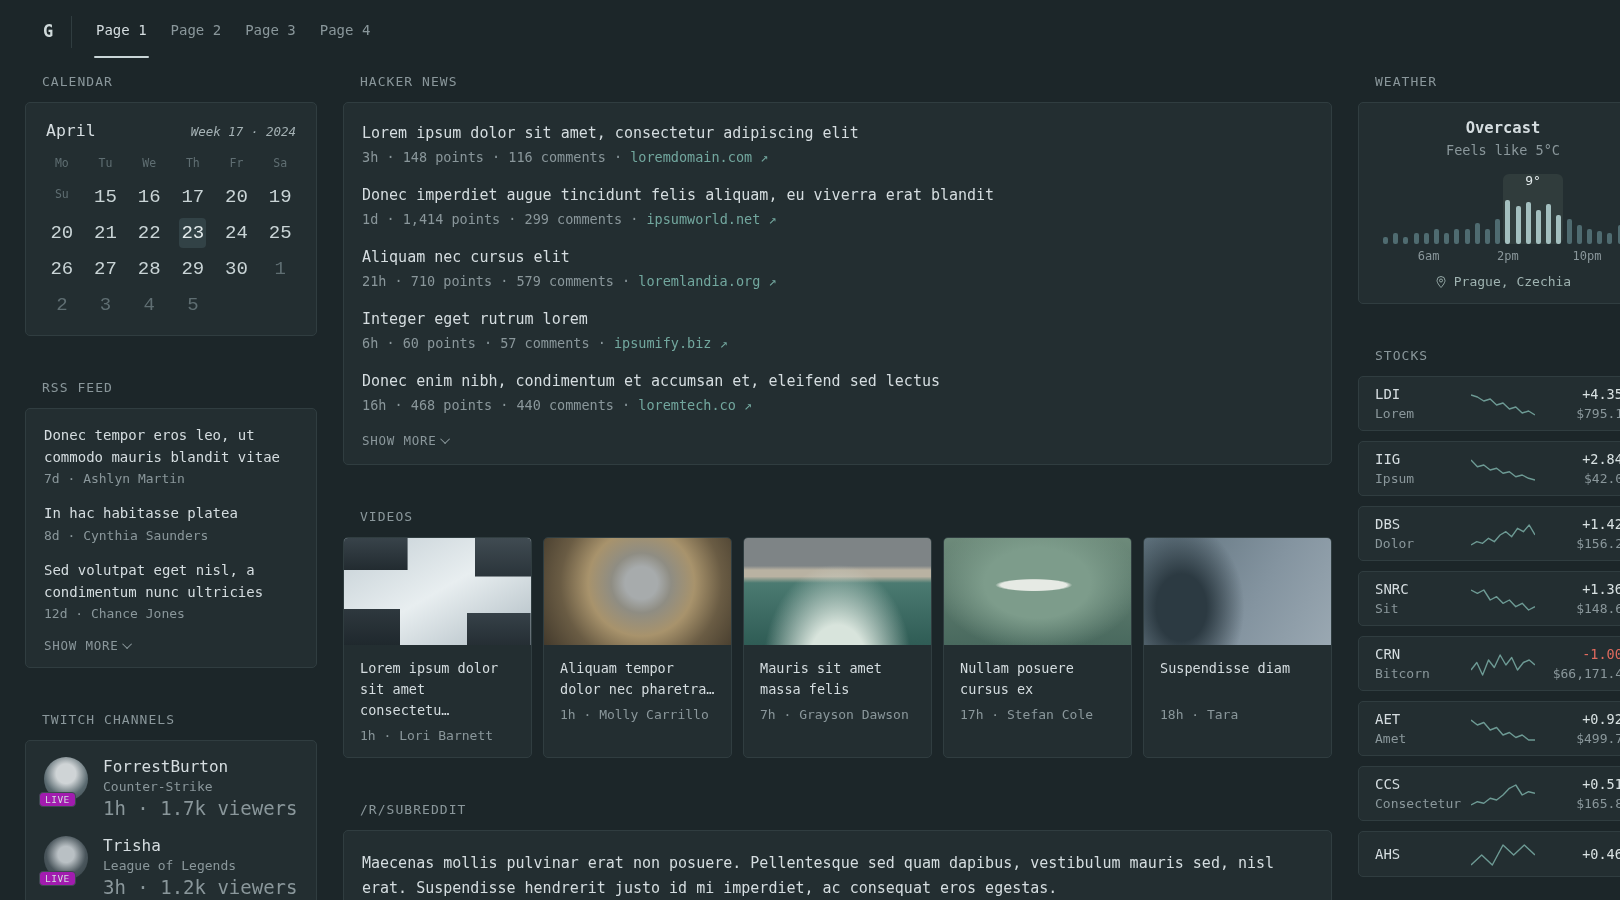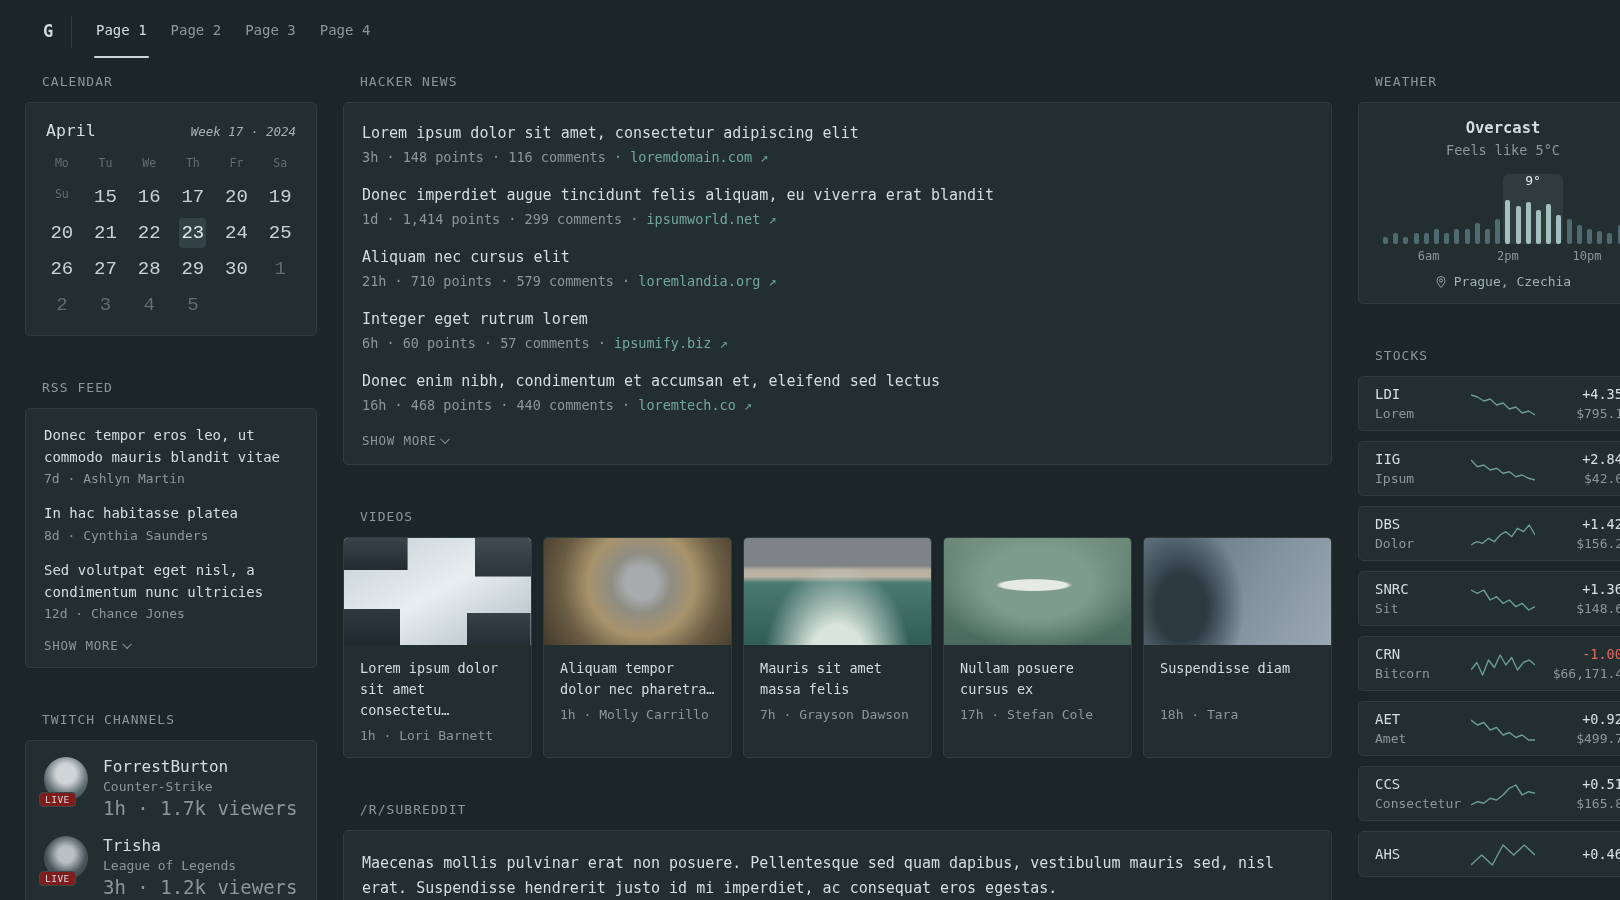--- a/index.html
+++ b/index.html
@@ -56,21 +56,21 @@
     color:var(--muted);cursor:pointer;margin-top:4px;}
   .chev{width:7px;height:7px;border-left:1.5px solid currentColor;border-bottom:1.5px solid currentColor;
     display:inline-block;transform:rotate(-45deg) translateY(-2px);}
   
   .tw-ch{display:flex;gap:15px;margin-bottom:17px;align-items:flex-start;cursor:pointer;}
   .tw-av-wrap{position:relative;width:44px;height:44px;flex:none;}
   .tw-av{width:44px;height:44px;border-radius:50%;}
   .av-1{background:radial-gradient(circle at 50% 38%,#cfd4d6 0 28%,#5a6a70 62%,#333f44 100%);}
   .av-2{background:radial-gradient(circle at 50% 42%,#b9c0c4 0 24%,#4a565c 58%,#2c383d 100%);}
   .av-3{background:radial-gradient(circle at 50% 38%,#e8d9c4 0 32%,#907b62 66%,#5c4f3e 100%);}
-  .live{position:absolute;left:-5px;bottom:-6px;background:#7f1d1d;border:1px solid #3c4a4e;
+  .live{position:absolute;left:-5px;bottom:-6px;background:#a21caf;border:1px solid #3c4a4e;
     border-radius:4px;font-size:9.5px;padding:1px 5px;color:#d5dde0;letter-spacing:.05em;}
   .tw-name{font-size:16px;color:var(--text);}
   .tw-game{font-size:13px;color:var(--muted);margin-top:3px;}
   .tw-meta{font-size:19px;color:var(--muted);margin-top:3px;}
   
   .hn{padding:20px 18px 16px;}
   .hn-item{margin-bottom:20px;}
   .hn-title{font-size:15px;color:var(--text);cursor:pointer;line-height:1.4;}
   .hn-meta{font-size:13.5px;color:var(--muted);margin-top:5px;}
   .hn-domain{color:var(--accent);cursor:pointer;}

